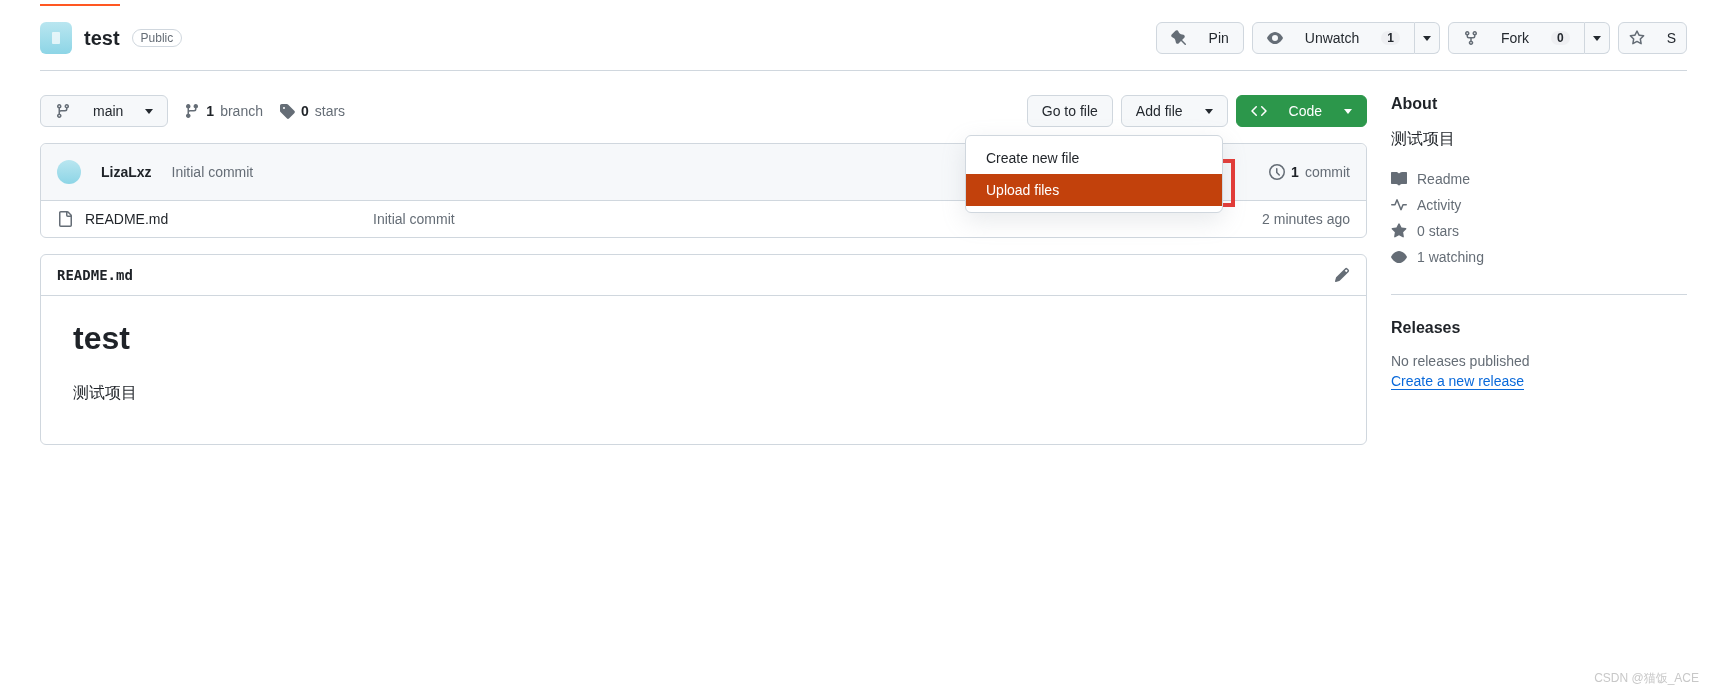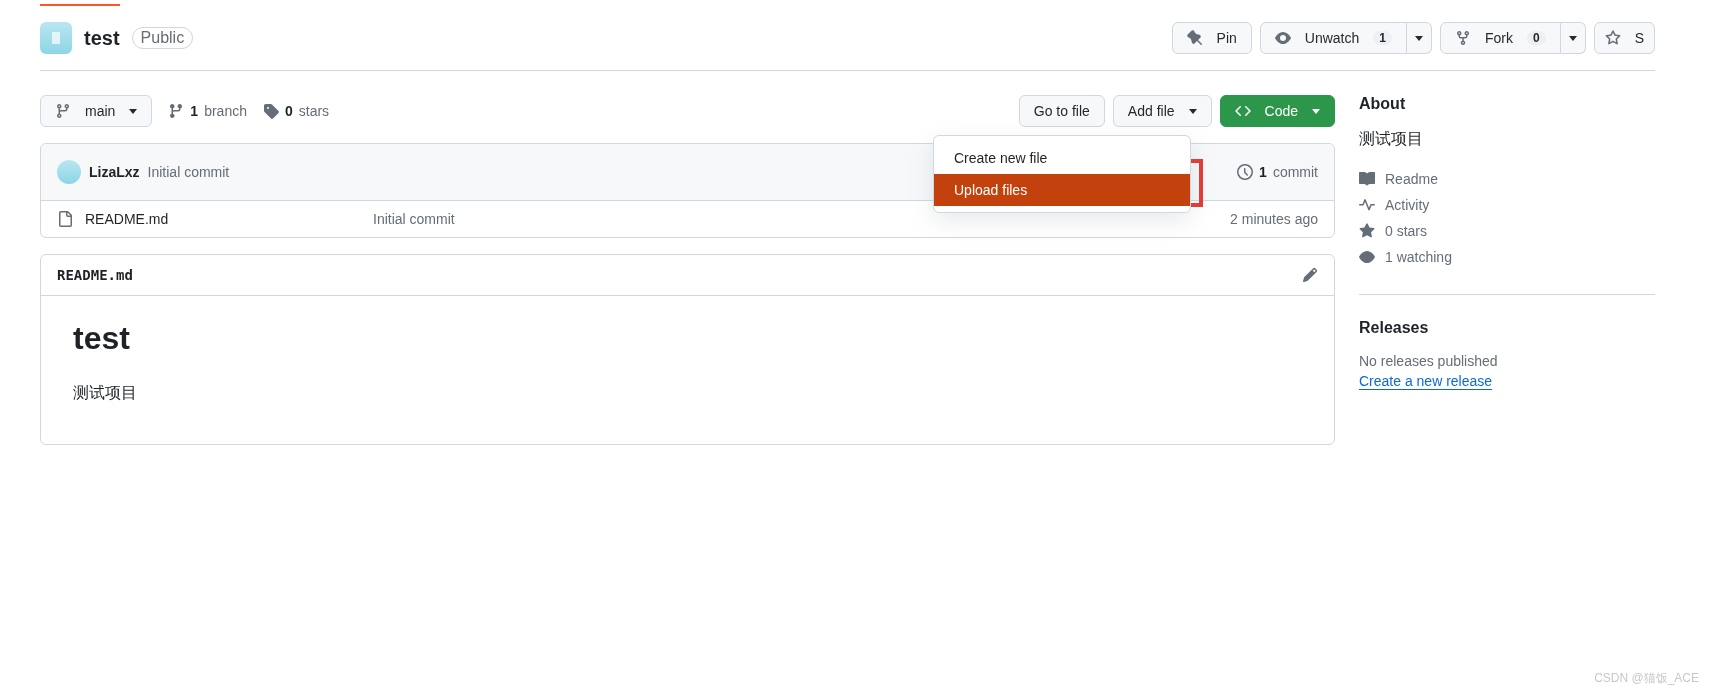--- a/index.html
+++ b/index.html
@@ -10,21 +10,21 @@
       font-size: 14px;
       padding-top: 4px;
     }
     .top-bar {
       height: 2px;
       background: #ff5722;
       width: 80px;
       margin-left: 40px;
     }
     .container {
-      padding: 16px 56px 0 40px;
+      padding: 16px 24px 0 40px;
     }
     
     .repo-header {
       display: flex;
       align-items: center;
       justify-content: space-between;
       padding-bottom: 16px;
       border-bottom: 1px solid #d0d7de;
       margin-bottom: 24px;
     }
@@ -40,32 +40,32 @@
       display:flex;align-items:center;justify-content:center;
     }
     .repo-name {
       font-size: 20px;
       font-weight: 600;
     }
     .badge {
       border: 1px solid #d0d7de;
       border-radius: 2em;
       padding: 1px 8px;
-      font-size: 16px;
+      font-size: 12px;
       color: #656d76;
       font-weight: 500;
     }
     .header-actions {
       display: flex;
       gap: 8px;
     }
     .btn {
       display: inline-flex;
       align-items: center;
-      gap: 14px;
+      gap: 22px;
       background: #f6f8fa;
       border: 1px solid #d0d7de;
       border-radius: 6px;
       padding: 5px 14px;
       font-size: 14px;
       color: #24292f;
       font-weight: 500;
       cursor: pointer;
       height: 32px;
     }
@@ -150,21 +150,21 @@
     }
     .file-box-header {
       background:#f6f8fa;
       border-bottom:1px solid #d0d7de;
       padding:16px;
       display:flex;
       align-items:center;
       justify-content:space-between;
       border-radius:6px 6px 0 0;
     }
-    .commit-author-group { display:flex; align-items:center; gap:8px; }
+    .commit-author-group { display:flex; align-items:center; gap:20px; }
     .small-avatar { width:24px;height:24px;background:linear-gradient(180deg,#b9e6f0,#8dd5e6);border-radius:50%; }
     .author-name { font-weight:600; }
     .commit-msg-h { color:#656d76; }
     .commits-link { display:flex;align-items:center;gap:6px; }
     .file-row {
       display:flex;
       align-items:center;
       padding:10px 16px;
       gap:16px;
     }

